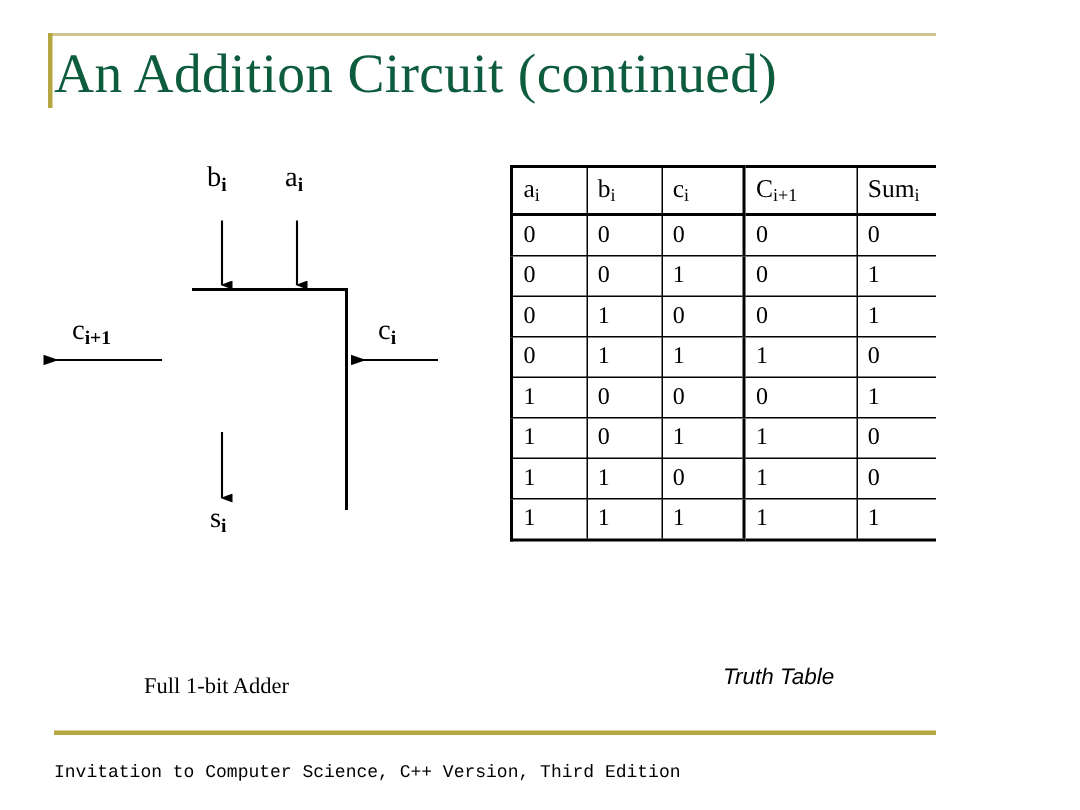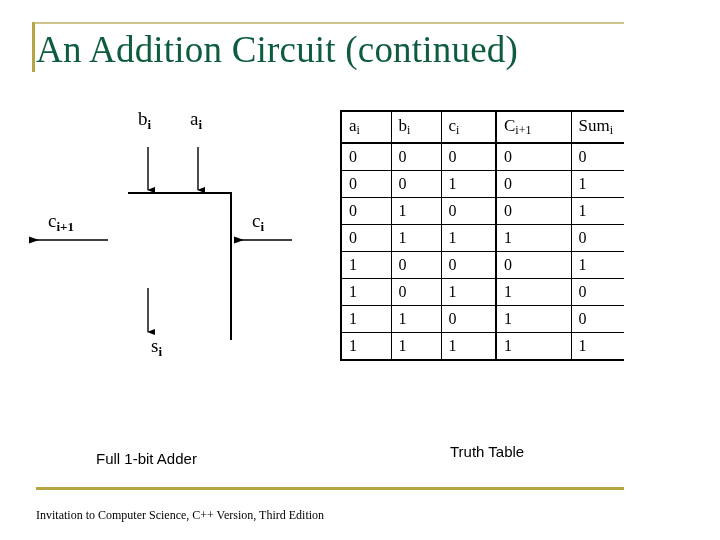--- a/index.html
+++ b/index.html
@@ -68,22 +68,22 @@
   }
 
   
   .caption {
     position: absolute;
     font-family: "Liberation Sans", sans-serif;
     font-size: 15px;
     color: #000000;
     white-space: nowrap;
   }
-  #caption-circuit { left: 96px; top: 450px; }
-  #caption-table   { left: 450px; top: 443px; }
+  #caption-circuit { left: 96px; top: 450px; font-family: Liberation Serif, serif; }
+  #caption-table   { left: 482px; top: 443px; font-style: italic; }
 
   
   #truth-table {
     position: absolute;
     left: 340px;
     top: 110px;
     width: 310px;
     border-collapse: collapse;
     background: #ffffff;
     table-layout: fixed;
@@ -135,21 +135,21 @@
     left: 36px;
     top: 487px;
     width: 652px;
     height: 3px;
     background: #b5a642;
   }
   #footer-text {
     position: absolute;
     left: 36px;
     top: 508px;
-    font-family: Liberation Serif, serif;
+    font-family: Liberation Mono, monospace;
     font-size: 12px;
     color: #000000;
     white-space: nowrap;
   }
   #footer-page {
     position: absolute;
     left: 660px;
     top: 508px;
     font-family: Liberation Mono, monospace;
     font-size: 12px;
@@ -200,21 +200,21 @@
     </div>
 
     <div class="cir-label" style="left:28px; top:110px;">
       <span>c</span><sub>i+1</sub>
     </div>
 
     <div class="cir-label" style="left:232px; top:110px;">
       <span>c</span><sub>i</sub>
     </div>
 
-    <div class="cir-label" style="left:120px; top:235px;margin-left:11px;">
+    <div class="cir-label" style="left:120px; top:235px;">
       <span>s</span><sub>i</sub>
     </div>
   </div>
 
   <div class="caption" id="caption-circuit">Full 1-bit Adder</div>
   <div class="caption" id="caption-table">Truth Table</div>
 
   <table id="truth-table">
     <colgroup>
       <col class="col-a">

